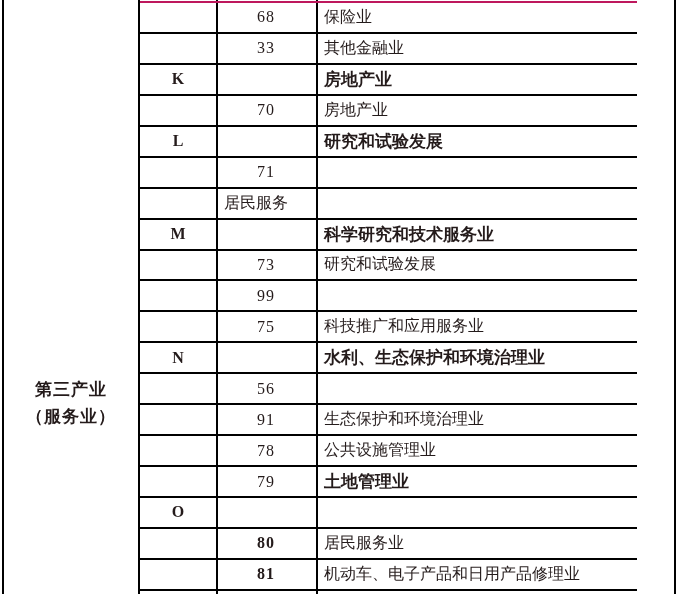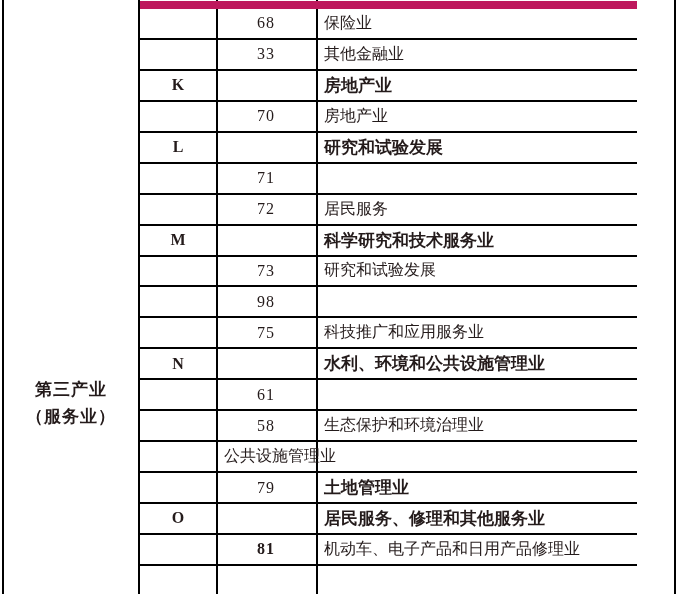--- a/index.html
+++ b/index.html
@@ -38,21 +38,21 @@
     line-height: 27px;
     letter-spacing: 1px;
   }
 
   
   .rows {
     position: absolute;
     left: 140px;
     top: 1px;
     width: 497px;
-    border-top: 8px solid #be185d;
+    border-top: 2px solid #be185d;
   }
   .row {
     display: flex;
     height: 30.95px;
     box-sizing: border-box;
     border-bottom: 2px solid #000000;
     align-items: stretch;
   }
   .cell {
     display: flex;
@@ -125,81 +125,85 @@
       <div class="cell name b">研究和试验发展</div>
     </div>
 
     <div class="row">
       <div class="cell letter"></div>
       <div class="cell code">71</div>
     </div>
 
     <div class="row">
       <div class="cell letter"></div>
-      <div class="cell code">72</div>
       <div class="cell name">居民服务</div>
     </div>
 
     <div class="row">
       <div class="cell letter b">M</div>
       <div class="cell code"></div>
       <div class="cell name b">科学研究和技术服务业</div>
     </div>
 
     <div class="row">
       <div class="cell letter"></div>
       <div class="cell code">73</div>
       <div class="cell name">研究和试验发展</div>
     </div>
 
     <div class="row">
       <div class="cell letter"></div>
-      <div class="cell code">98</div>
+      <div class="cell code">99</div>
     </div>
 
     <div class="row">
       <div class="cell letter"></div>
       <div class="cell code">75</div>
       <div class="cell name">科技推广和应用服务业</div>
     </div>
 
     <div class="row">
       <div class="cell letter b">N</div>
       <div class="cell code"></div>
-      <div class="cell name b">水利、环境和公共设施管理业</div>
-    </div>
-
-    <div class="row">
-      <div class="cell letter"></div>
-      <div class="cell code">61</div>
-    </div>
-
-    <div class="row">
-      <div class="cell letter"></div>
-      <div class="cell code">58</div>
+      <div class="cell name b">水利、生态保护和环境治理业</div>
+    </div>
+
+    <div class="row">
+      <div class="cell letter"></div>
+      <div class="cell code">56</div>
+    </div>
+
+    <div class="row">
+      <div class="cell letter"></div>
+      <div class="cell code">91</div>
       <div class="cell name">生态保护和环境治理业</div>
     </div>
 
     <div class="row">
       <div class="cell letter"></div>
+      <div class="cell code">78</div>
       <div class="cell name">公共设施管理业</div>
     </div>
 
     <div class="row">
       <div class="cell letter"></div>
       <div class="cell code">79</div>
       <div class="cell name b">土地管理业</div>
     </div>
 
     <div class="row">
       <div class="cell letter b">O</div>
       <div class="cell code"></div>
-      <div class="cell name b">居民服务、修理和其他服务业</div>
-    </div>
-
+    </div>
+
+    <div class="row">
+      <div class="cell letter"></div>
+      <div class="cell code b">80</div>
+      <div class="cell name">居民服务业</div>
+    </div>
 
     <div class="row">
       <div class="cell letter"></div>
       <div class="cell code b">81</div>
       <div class="cell name">机动车、电子产品和日用产品修理业</div>
     </div>
   </div>
 
 </div>
 

